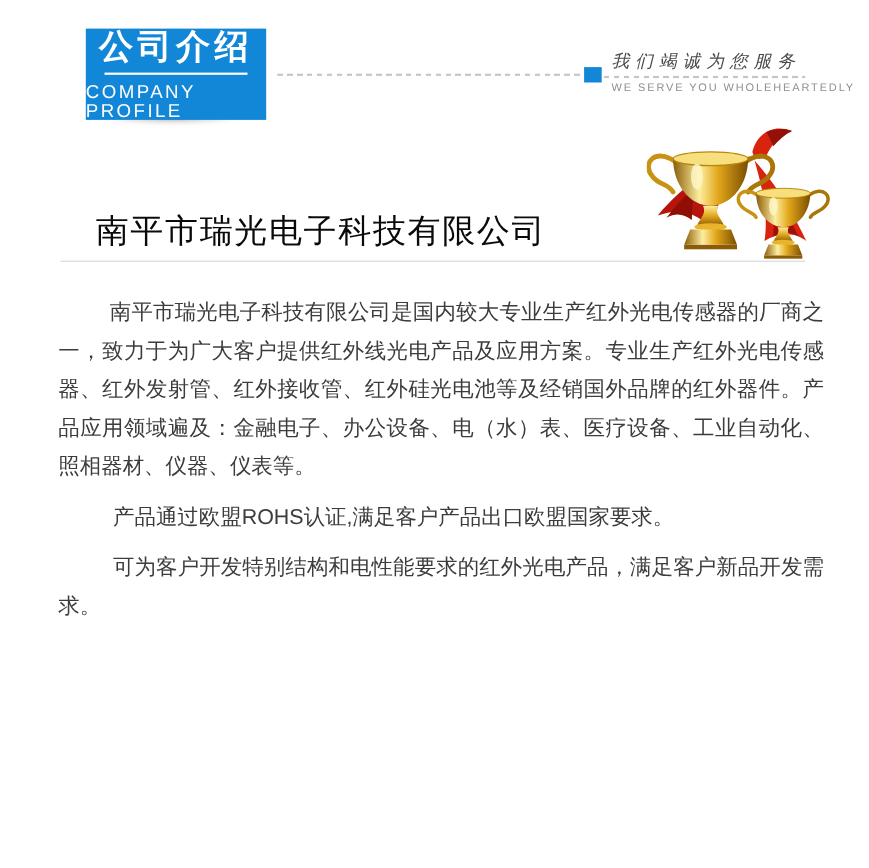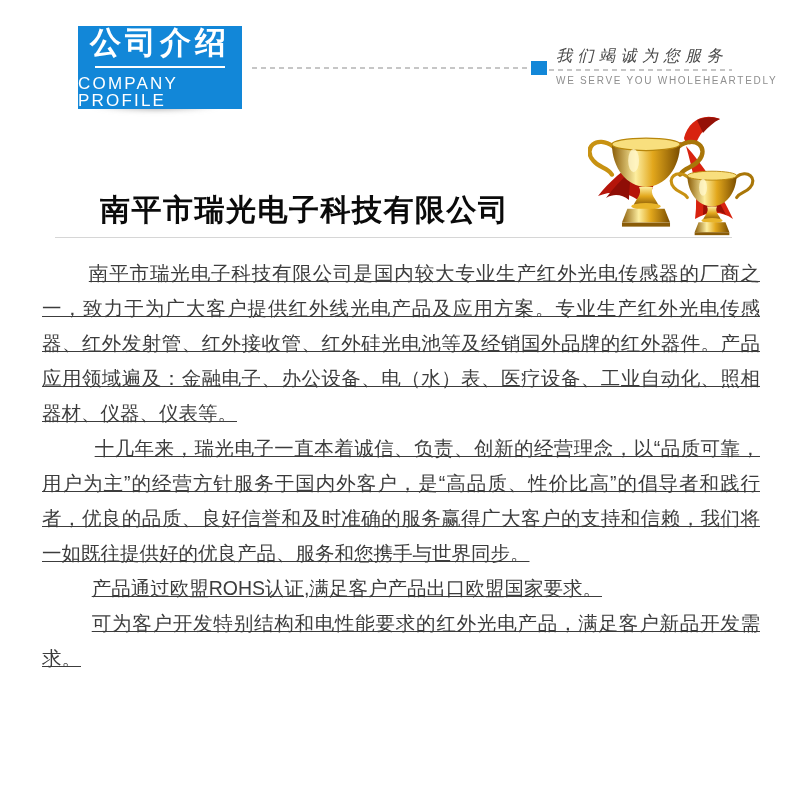--- a/index.html
+++ b/index.html
@@ -28,28 +28,28 @@
   .blue-square { position:absolute; left:531px; top:61px; width:16px; height:14px; background:#1287d8; }
   .tagline-zh { position:absolute; left:556px; top:46px; font-size:16px; color:#4a4a4a;
                 letter-spacing:5.5px; white-space:nowrap;font-style:italic; }
   .tagline-en { position:absolute; left:556px; top:75px; font-size:10px; color:#8f8f8f;
                 letter-spacing:1.7px; white-space:nowrap; }
 
   
   .trophies { position:absolute; left:588px; top:112px; width:180px; height:128px; }
 
   
-  .company-name { position:absolute; left:100px; top:190px; font-size:30px; font-weight:bold;
+  .company-name { position:absolute; left:87px; top:190px; font-size:30px; font-weight:normal;
                   color:#0a0a0a; letter-spacing:1.5px; white-space:nowrap; }
   .divider { position:absolute; left:55px; top:237px; width:677px; height:1px; background:#d6d6d6; }
 
   
   .body-text { position:absolute; left:42px; top:256px; width:718px;
                font-size:19.5px; line-height:35px; color:#3c3c3c; text-align:justify; }
-  .body-text p { margin:0;text-decoration:underline; }
+  .body-text p { margin:11px; }
   .p1 { text-indent:2.4em; }
   .p2 { text-indent:2.7em; }
   .p3 { text-indent:3.5em; margin-top:30px !important; }
   .p4 { text-indent:2.55em; }
   .p5 { text-indent:2.55em; }
 </style>
 </head>
 <body>
 
 <div class="page">
@@ -114,18 +114,17 @@
       <path d="M-12,43 L12,43 L15.5,52 L-15.5,52 Z" fill="url(#goldH)"></path>
       <rect x="-15.5" y="52" width="31" height="2.6" fill="#8a5c07"></rect>
     </g>
   </svg>
 
   <h1 class="company-name">南平市瑞光电子科技有限公司</h1>
   <div class="divider"></div>
 
   <div class="body-text">
     <p class="p1">南平市瑞光电子科技有限公司是国内较大专业生产红外光电传感器的厂商之一，致力于为广大客户提供红外线光电产品及应用方案。专业生产红外光电传感器、红外发射管、红外接收管、红外硅光电池等及经销国外品牌的红外器件。产品应用领域遍及：金融电子、办公设备、电（水）表、医疗设备、工业自动化、照相器材、仪器、仪表等。</p>
-    <p class="p2">十几年来，瑞光电子一直本着诚信、负责、创新的经营理念，以“品质可靠，用户为主”的经营方针服务于国内外客户，是“高品质、性价比高”的倡导者和践行者，优良的品质、良好信誉和及时准确的服务赢得广大客户的支持和信赖，我们将一如既往提供好的优良产品、服务和您携手与世界同步。</p>
     <p class="p4">产品通过欧盟ROHS认证,满足客户产品出口欧盟国家要求。</p>
     <p class="p5">可为客户开发特别结构和电性能要求的红外光电产品，满足客户新品开发需求。</p>
   </div>
 
 </div>
 
 </body></html>

